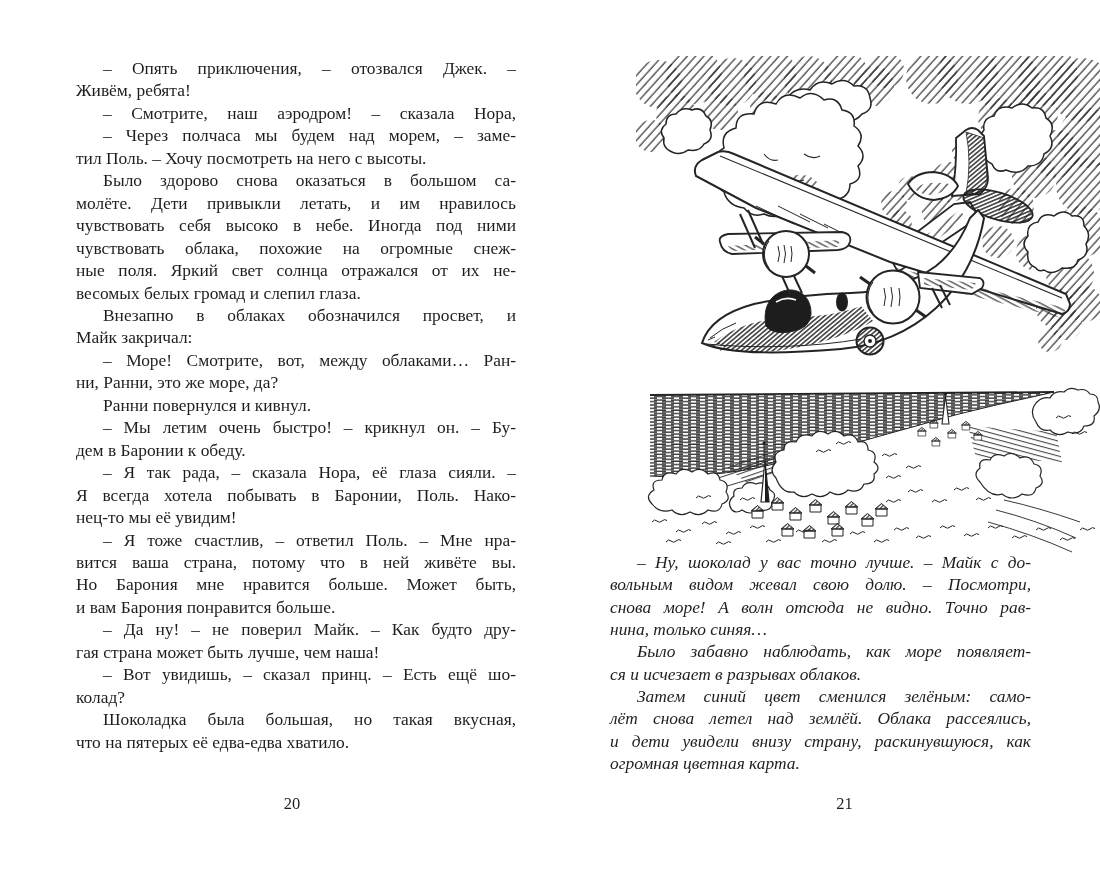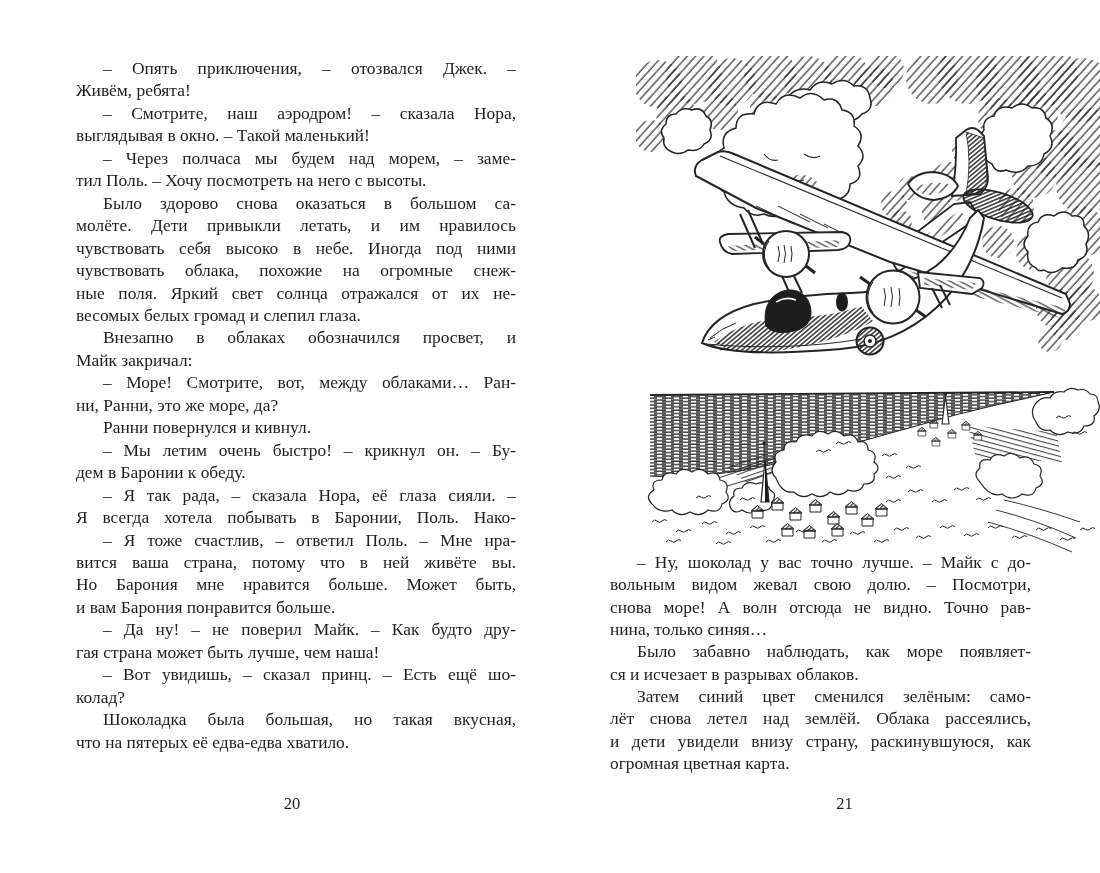--- a/index.html
+++ b/index.html
@@ -1,58 +1,58 @@
 <!DOCTYPE html>
 <html><head>
 <meta charset="utf-8">
 <style>
   html,body{margin:0;padding:0;background:#fff;}
   .spread{position:relative;width:1100px;height:873px;background:#ffffff;overflow:hidden;
           font-family:"Liberation Serif","DejaVu Serif",serif;color:#1e1e1e;padding-left:36px;}
   .col{position:absolute;font-size:17.4px;line-height:22.45px;}
   .col-left{left:76px;top:57px;width:440px;}
-  .col-right{left:610px;top:551px;width:421px;line-height:22.35px;}
+  .col-right{left:610px;top:551px;width:421px;line-height:22.35px;font-style:italic;}
   .ln{text-align:justify;text-align-last:justify;}
   .ln.pe{text-align-last:left;}
   .ln.ps{text-indent:27px;}
   .pagenum{position:absolute;top:794px;font-size:16.5px;text-align:center;}
   .pn-left{left:72px;width:440px;}
   .pn-right{left:634px;width:421px;}
   .fig{position:absolute;}
   .fig-plane{left:596px;top:40px;width:466px;height:326px;}
   .fig-land{left:596px;top:366px;width:466px;height:176px;}
   .fig svg{display:block;width:100%;height:100%;}
 </style>
 </head>
 <body>
 
 <div class="spread">
 
   <div class="col col-left">
     <div class="ln ps">– Опять приключения, – отозвался Джек. –</div>
     <div class="ln pe">Живём, ребята!</div>
     <div class="ln ps">– Смотрите, наш аэродром! – сказала Нора,</div>
-    <div class="ln pe">выглядывая в окно. – Такой маленький!</div>
     <div class="ln ps">– Через полчаса мы будем над морем, – заме-</div>
     <div class="ln pe">тил Поль. – Хочу посмотреть на него с высоты.</div>
     <div class="ln ps">Было здорово снова оказаться в большом са-</div>
     <div class="ln">молёте. Дети привыкли летать, и им нравилось</div>
     <div class="ln">чувствовать себя высоко в небе. Иногда под ними</div>
     <div class="ln">чувствовать облака, похожие на огромные снеж-</div>
     <div class="ln">ные поля. Яркий свет солнца отражался от их не-</div>
     <div class="ln pe">весомых белых громад и слепил глаза.</div>
     <div class="ln ps">Внезапно в облаках обозначился просвет, и</div>
     <div class="ln pe">Майк закричал:</div>
     <div class="ln ps">– Море! Смотрите, вот, между облаками… Ран-</div>
     <div class="ln pe">ни, Ранни, это же море, да?</div>
     <div class="ln ps pe">Ранни повернулся и кивнул.</div>
     <div class="ln ps">– Мы летим очень быстро! – крикнул он. – Бу-</div>
     <div class="ln pe">дем в Баронии к обеду.</div>
     <div class="ln ps">– Я так рада, – сказала Нора, её глаза сияли. –</div>
     <div class="ln">Я всегда хотела побывать в Баронии, Поль. Нако-</div>
+    <div class="ln pe">нец-то мы её увидим!</div>
     <div class="ln ps">– Я тоже счастлив, – ответил Поль. – Мне нра-</div>
     <div class="ln">вится ваша страна, потому что в ней живёте вы.</div>
     <div class="ln">Но Барония мне нравится больше. Может быть,</div>
     <div class="ln pe">и вам Барония понравится больше.</div>
     <div class="ln ps">– Да ну! – не поверил Майк. – Как будто дру-</div>
     <div class="ln pe">гая страна может быть лучше, чем наша!</div>
     <div class="ln ps">– Вот увидишь, – сказал принц. – Есть ещё шо-</div>
     <div class="ln pe">колад?</div>
     <div class="ln ps">Шоколадка была большая, но такая вкусная,</div>
     <div class="ln pe">что на пятерых её едва-едва хватило.</div>

